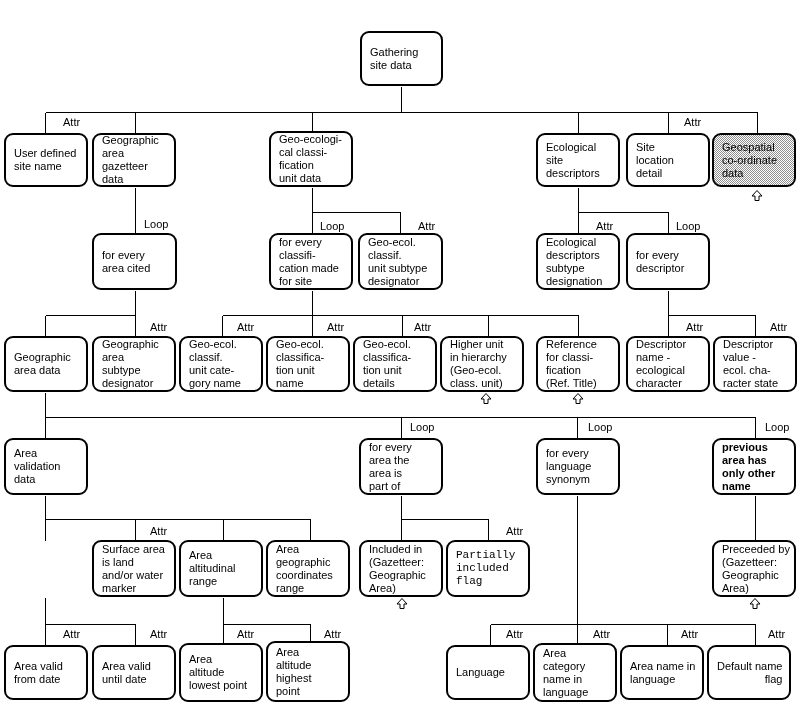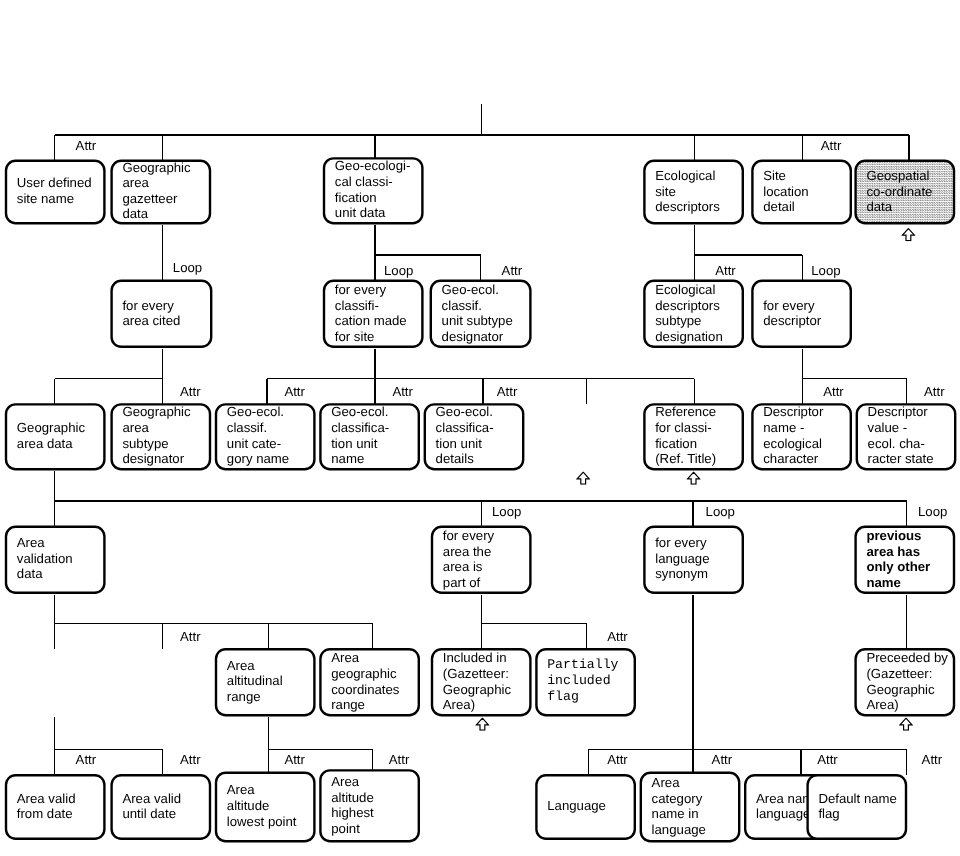--- a/index.html
+++ b/index.html
@@ -105,20 +105,22 @@
       <line x1="45.5" y1="597.5" x2="45.5" y2="624.5"></line>
       <line x1="45.5" y1="624.5" x2="135.5" y2="624.5"></line>
       <line x1="45.5" y1="624.5" x2="45.5" y2="645.5"></line>
       <line x1="135.5" y1="624.5" x2="135.5" y2="645.5"></line>
       <line x1="223.5" y1="597.5" x2="223.5" y2="624.5"></line>
       <line x1="223.5" y1="624.5" x2="310.5" y2="624.5"></line>
       <line x1="223.5" y1="624.5" x2="223.5" y2="643.5"></line>
       <line x1="310.5" y1="624.5" x2="310.5" y2="641.5"></line>
     </svg>
 
+<div class="node" style="left: 360px; top: 31px; width: 83px; height: 55px;">Gathering
+site data</div>
     <div class="node" style="left: 4px; top: 133px; width: 84px; height: 54px;">User defined
 site name</div>
     <div class="node" style="left: 92px; top: 133px; width: 84px; height: 54px;">Geographic
 area
 gazetteer
 data</div>
     <div class="node" style="left: 269px; top: 131px; width: 84px; height: 56px;">Geo-ecologi-
 cal classi-
 fication
 unit data</div>
@@ -158,20 +160,24 @@
 unit cate-
 gory name</div>
     <div class="node" style="left: 266px; top: 336px; width: 84px; height: 56px;">Geo-ecol.
 classifica-
 tion unit
 name</div>
     <div class="node" style="left: 353px; top: 336px; width: 84px; height: 56px;">Geo-ecol.
 classifica-
 tion unit
 details</div>
+    <div class="node" style="left: 440px; top: 336px; width: 84px; height: 56px;">Higher unit
+in hierarchy
+(Geo-ecol.
+class. unit)</div>
     <div class="node" style="left: 536px; top: 336px; width: 84px; height: 56px;">Reference
 for classi-
 fication
 (Ref. Title)</div>
     <div class="node" style="left: 626px; top: 336px; width: 84px; height: 56px;">Descriptor
 name -
 ecological
 character</div>
     <div class="node" style="left: 713px; top: 336px; width: 84px; height: 56px;">Descriptor
 value -
@@ -184,20 +190,24 @@
 area the
 area is
 part of</div>
     <div class="node" style="left: 536px; top: 438px; width: 84px; height: 57px;">for every
 language
 synonym</div>
     <div class="node" style="left: 712px; top: 438px; width: 84px; height: 57px; font-weight: bold;">previous
 area has
 only other
 name</div>
+    <div class="node" style="left: 92px; top: 540px; width: 84px; height: 57px;">Surface area
+is land
+and/or water
+marker</div>
     <div class="node" style="left: 179px; top: 540px; width: 84px; height: 57px;">Area
 altitudinal
 range</div>
     <div class="node" style="left: 266px; top: 540px; width: 84px; height: 57px;">Area
 geographic
 coordinates
 range</div>
     <div class="node" style="left: 359px; top: 540px; width: 84px; height: 57px;">Included in
 (Gazetteer:
 Geographic
@@ -220,21 +230,21 @@
 altitude
 highest
 point</div>
     <div class="node" style="left: 446px; top: 645px; width: 84px; height: 55px;">Language</div>
     <div class="node" style="left: 533px; top: 643px; width: 84px; height: 59px;">Area
 category
 name in
 language</div>
     <div class="node" style="left: 620px; top: 645px; width: 84px; height: 55px;">Area name in
 language</div>
-    <div class="node" style="left: 672px; top: 645px; width: 84px; height: 55px;">Default name
+    <div class="node" style="left: 707px; top: 645px; width: 84px; height: 55px; text-align: right;">Default name
 flag</div>
     <span class="edge-label" style="left: 63px; top: 117px;">Attr</span>
     <span class="edge-label" style="left: 684px; top: 117px;">Attr</span>
     <span class="edge-label" style="left: 144px; top: 219px;">Loop</span>
     <span class="edge-label" style="left: 320px; top: 221px;">Loop</span>
     <span class="edge-label" style="left: 418px; top: 221px;">Attr</span>
     <span class="edge-label" style="left: 596px; top: 221px;">Attr</span>
     <span class="edge-label" style="left: 676px; top: 221px;">Loop</span>
     <span class="edge-label" style="left: 150px; top: 322px;">Attr</span>
     <span class="edge-label" style="left: 237px; top: 322px;">Attr</span>

